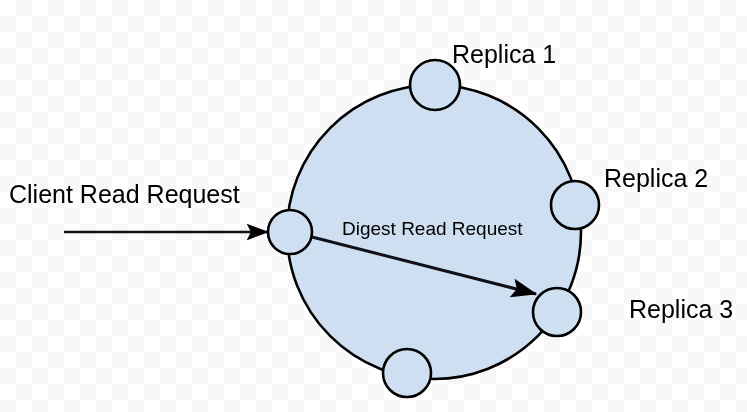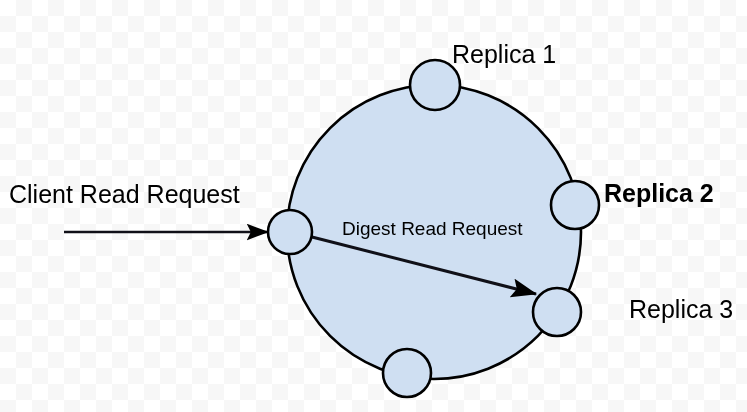--- a/index.html
+++ b/index.html
@@ -77,21 +77,21 @@
 
     <circle id="node-replica-3" cx="557" cy="312" r="24" fill="#cfdff2" stroke="#000000" stroke-width="2.6"></circle>
 
     <circle id="node-coordinator" cx="290" cy="232" r="22" fill="#cfdff2" stroke="#000000" stroke-width="2.6"></circle>
 
     <circle id="node-replica-bottom" cx="407" cy="373" r="24" fill="#cfdff2" stroke="#000000" stroke-width="2.6"></circle>
   </svg>
 
   <div class="diagram-label label-replica" id="label-replica-1" style="left: 452px; top: 42px;">Replica 1</div>
 
-  <div class="diagram-label label-replica" id="label-replica-2" style="left: 604px; top: 181px; font-weight: bold;">Replica 2</div>
+  <div class="diagram-label label-replica" id="label-replica-2" style="left: 604px; top: 166px;">Replica 2</div>
 
   <div class="diagram-label label-replica" id="label-replica-3" style="left: 589px; top: 297px;">Replica 3</div>
 
   <div class="diagram-label label-client" id="label-client-read-request">Client Read Request</div>
 
   <div class="diagram-label label-digest" id="label-digest-read-request">Digest Read Request</div>
 
 </div>
 
 </body></html>

